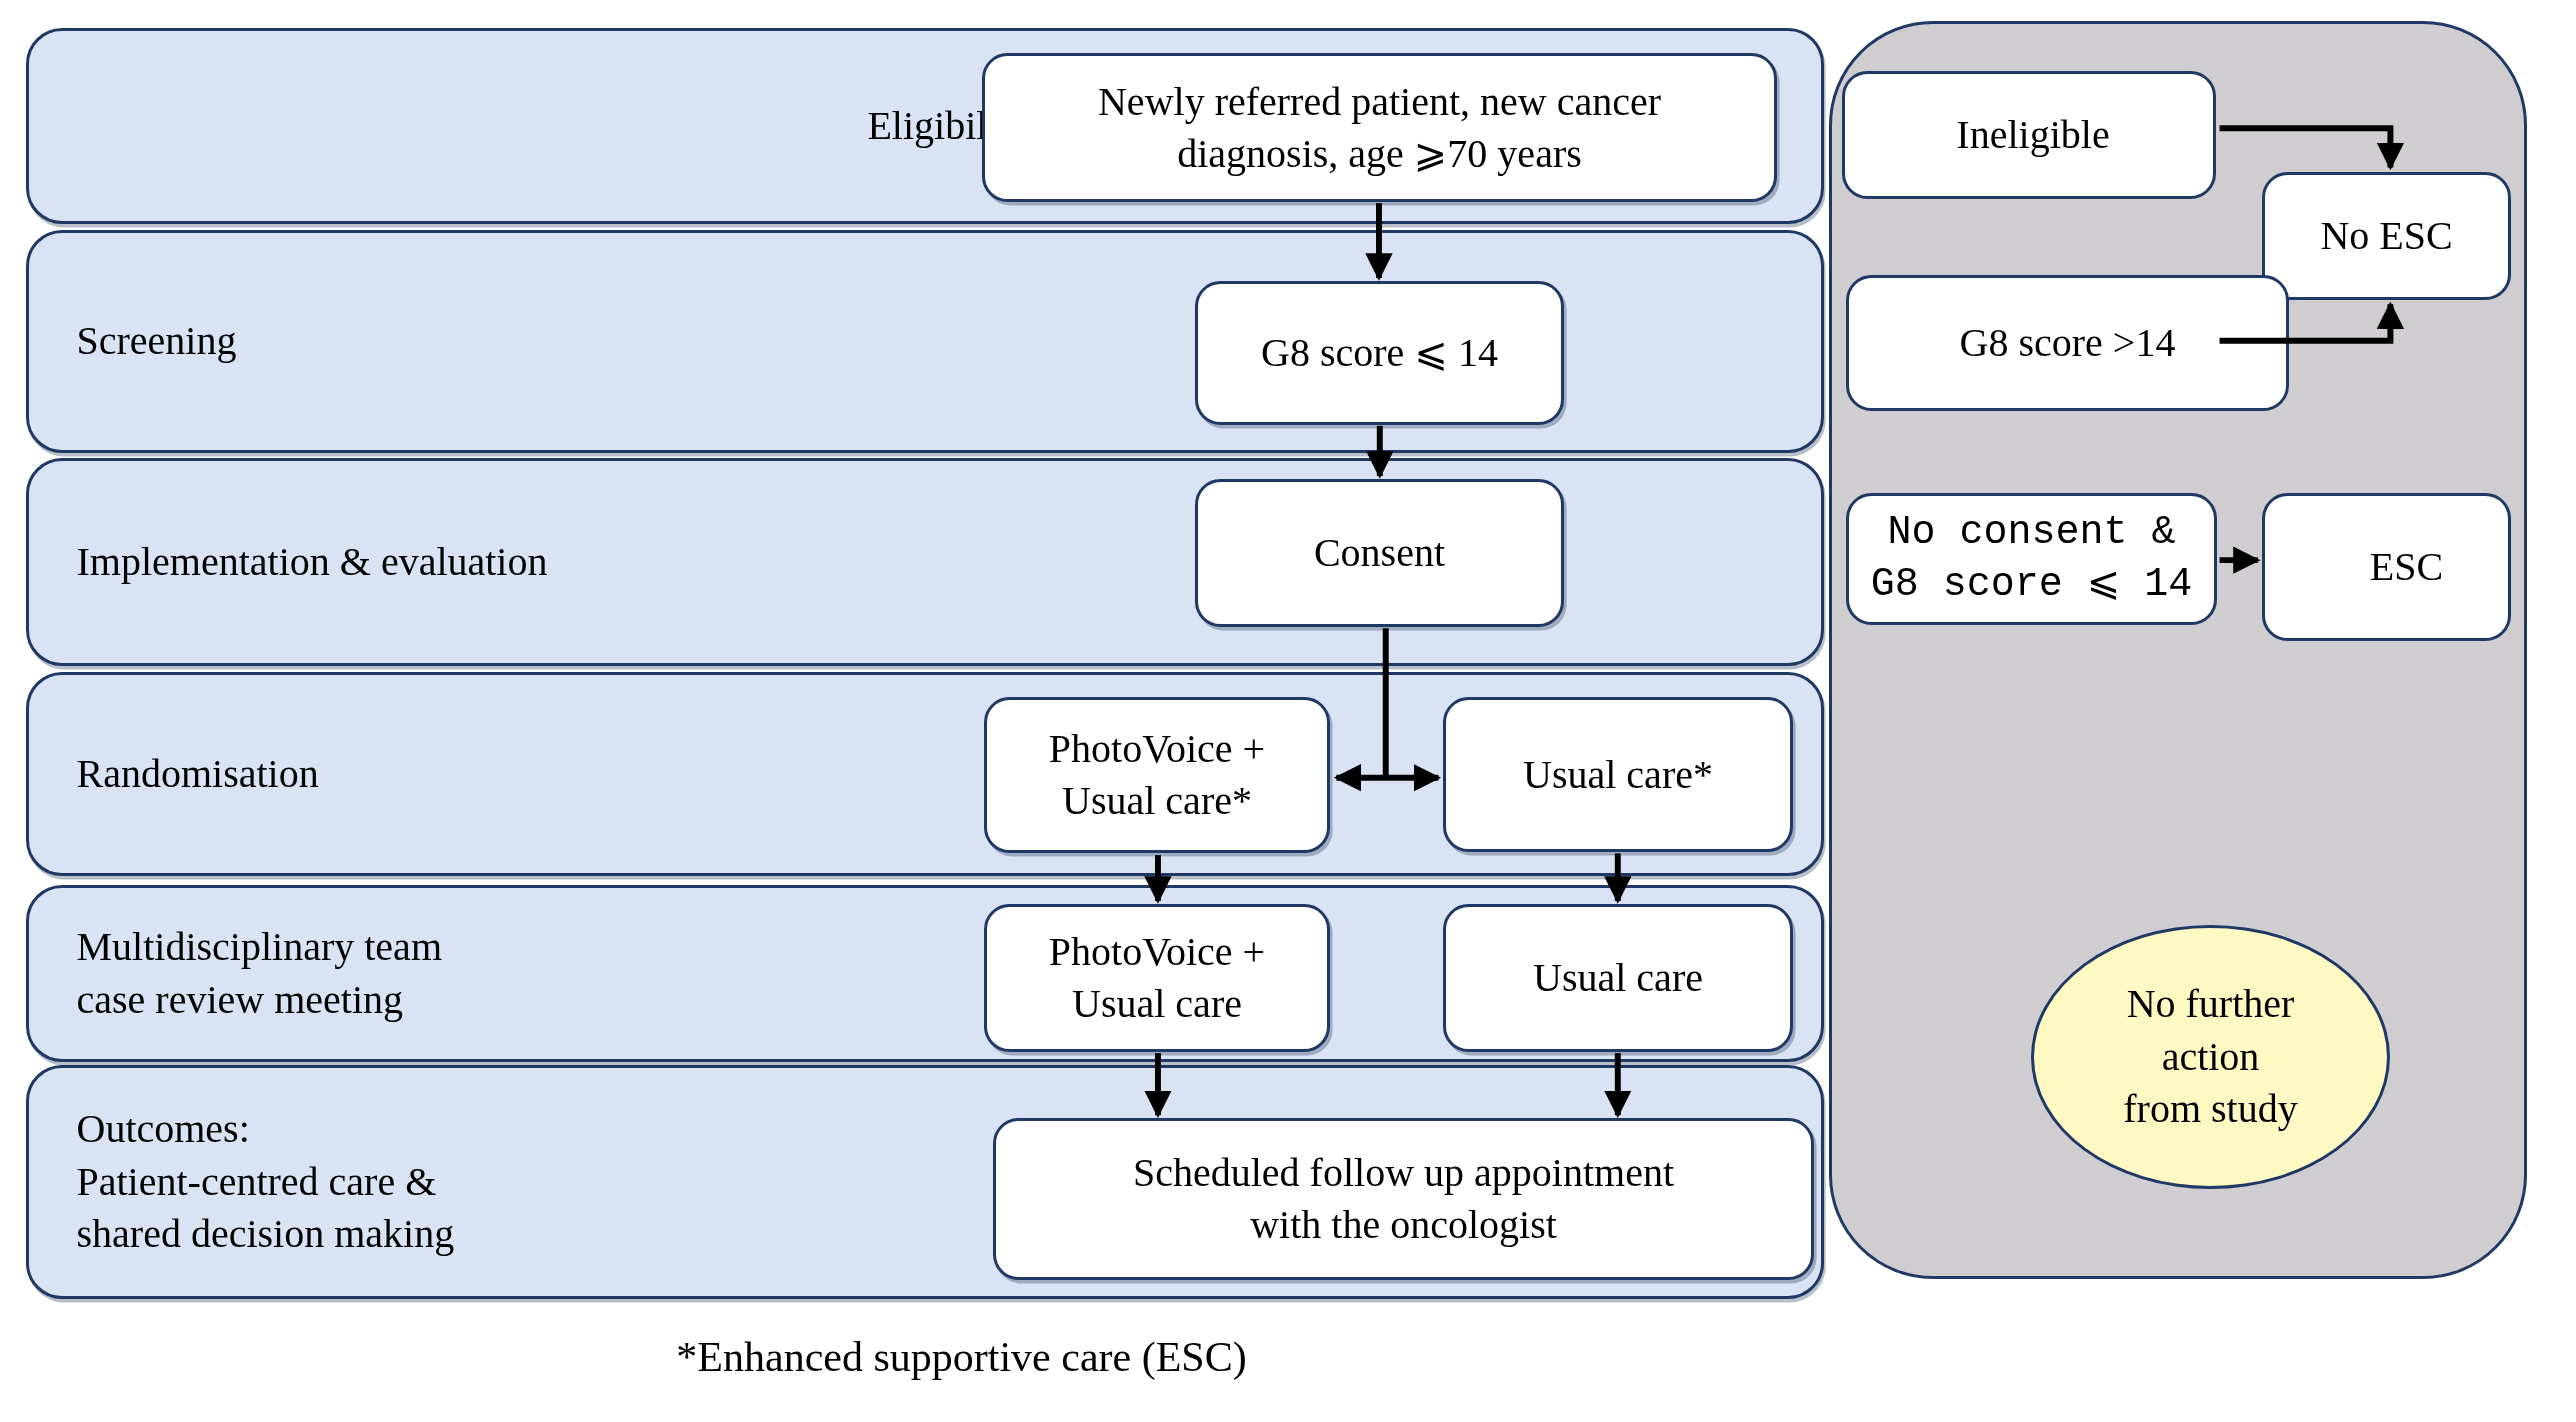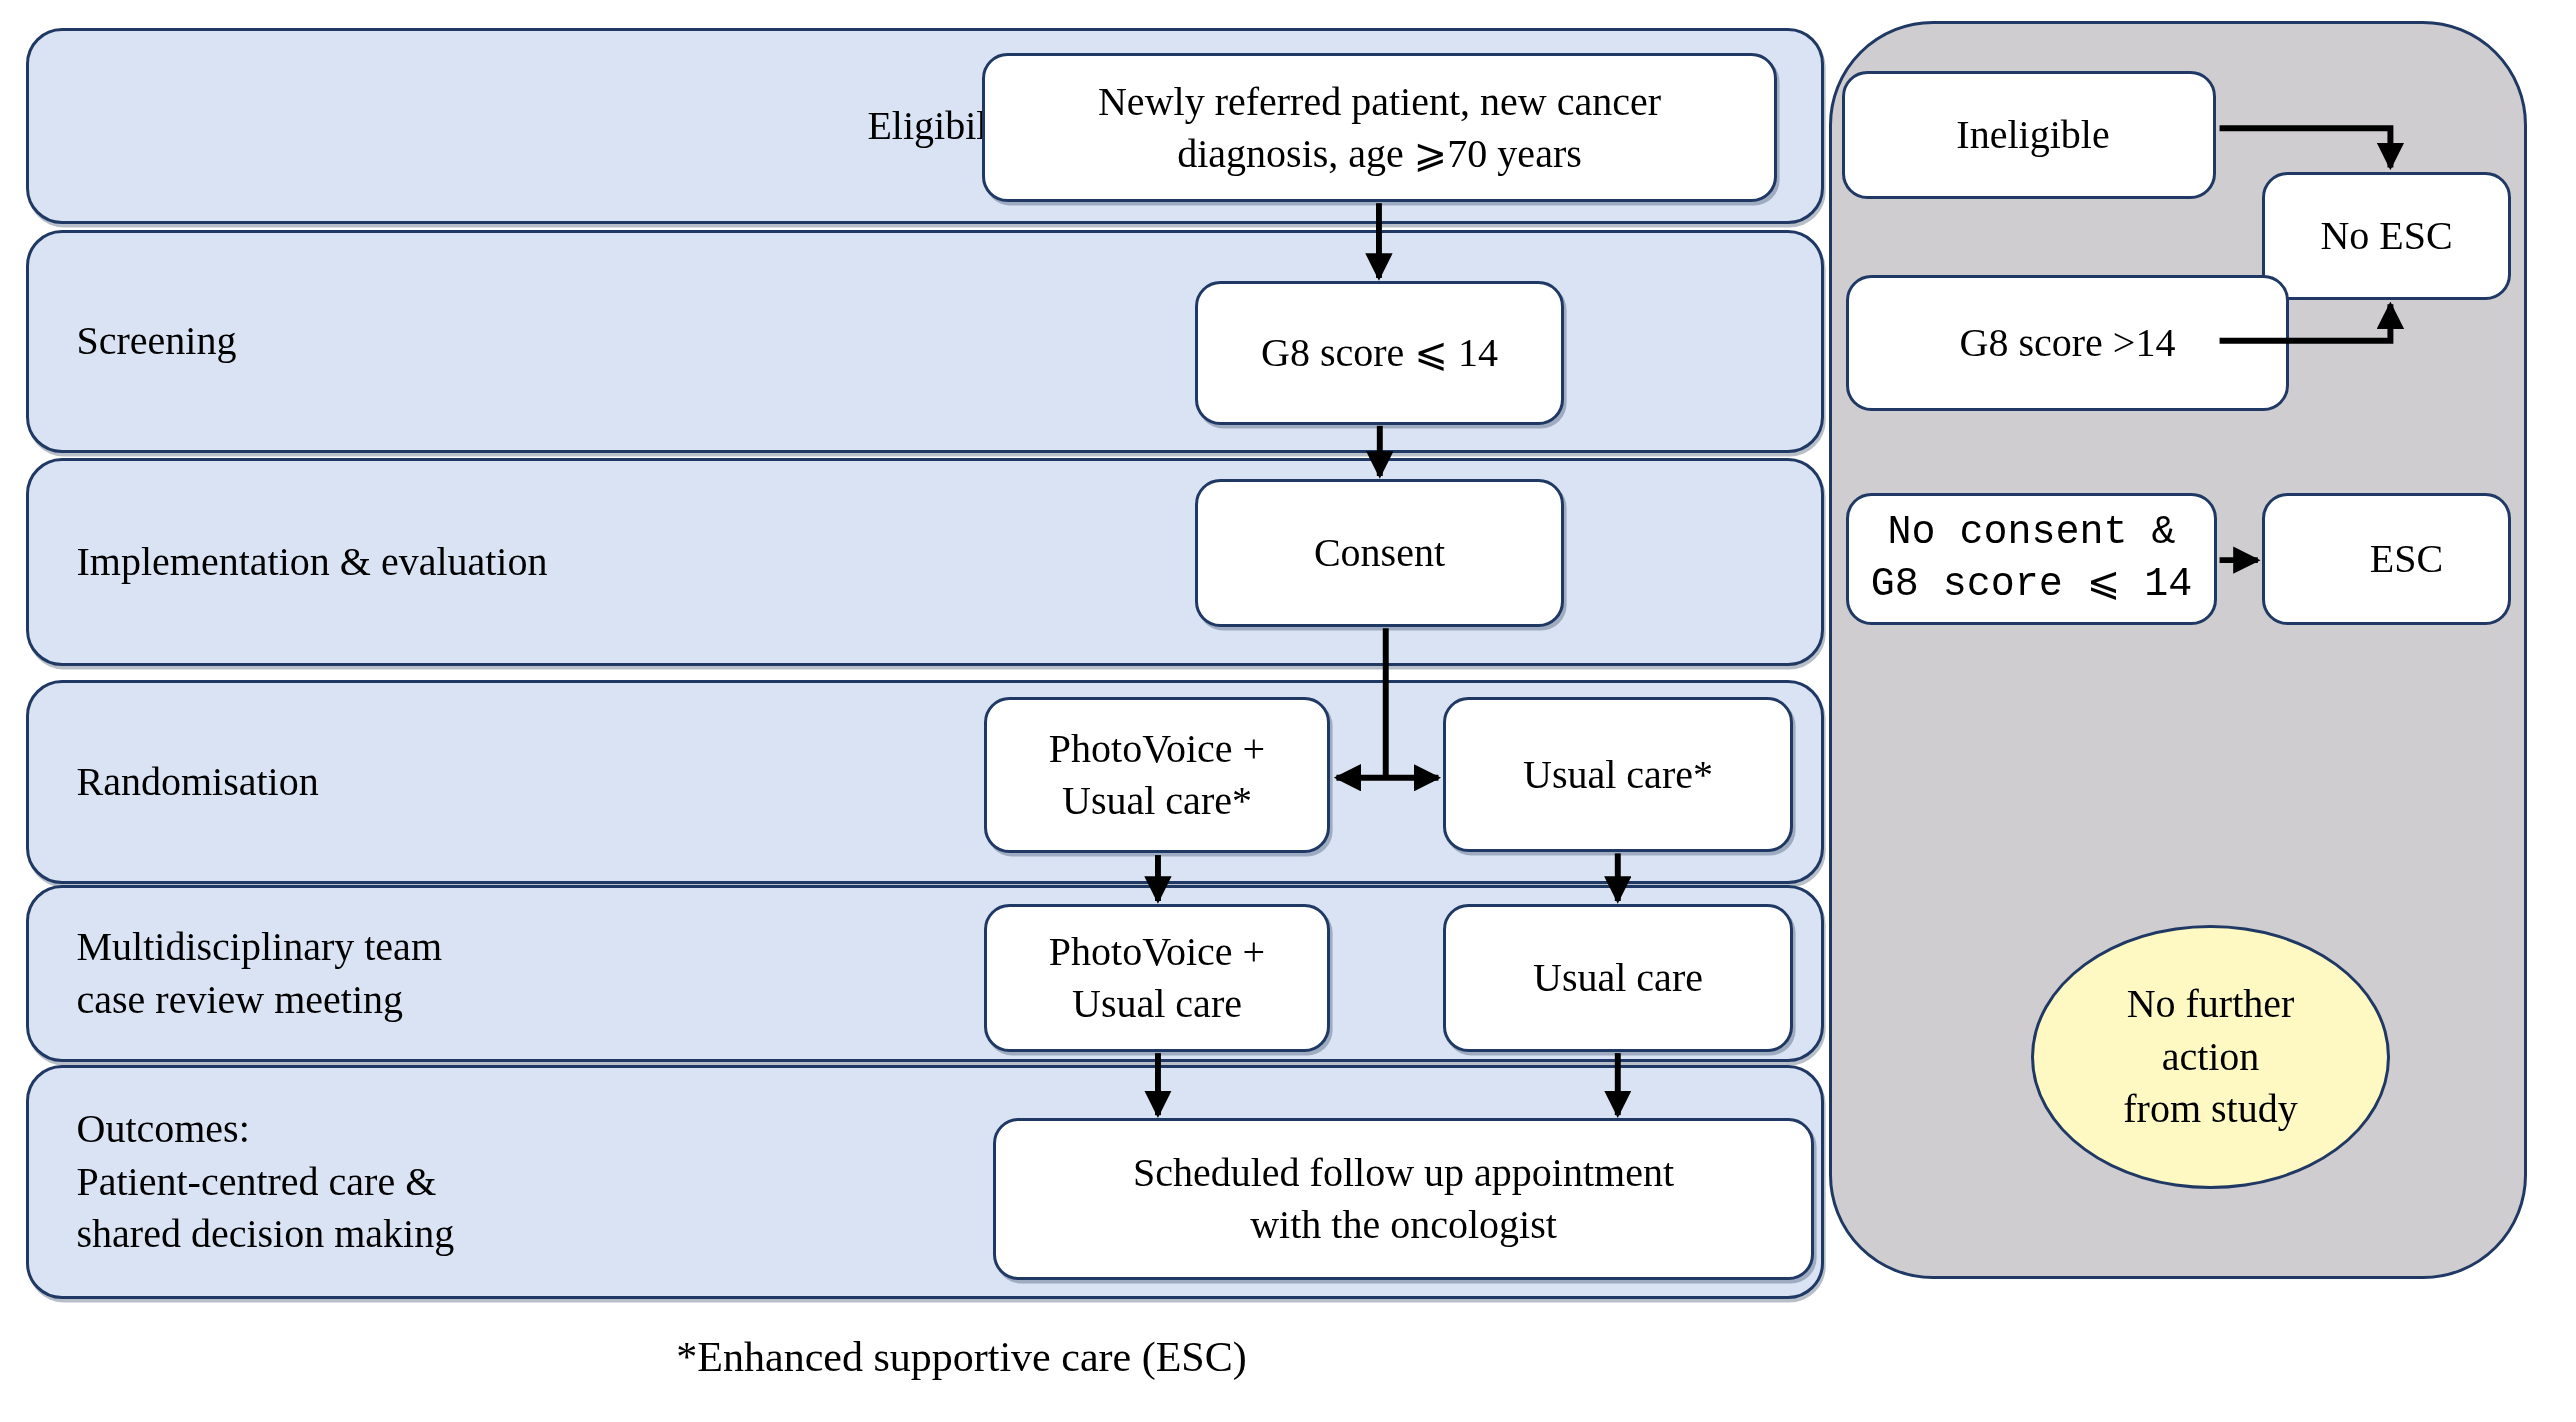--- a/index.html
+++ b/index.html
@@ -51,21 +51,21 @@
   <div class="row" style="top:230px;height:223px;">
     <div class="rowlabel">
       <span>Screening</span>
     </div>
   </div>
   <div class="row" style="top:458px;height:208px;">
     <div class="rowlabel">
       <span>Implementation &amp; evaluation</span>
     </div>
   </div>
-  <div class="row" style="top:672px;height:204px;margin-top:8px;">
+  <div class="row" style="top:672px;height:204px;">
     <div class="rowlabel">
       <span>Randomisation</span>
     </div>
   </div>
   <div class="row" style="top:885px;height:177px;">
     <div class="rowlabel">
       <span>Multidisciplinary team</span>
       <span>case review meeting</span>
     </div>
   </div>
@@ -114,21 +114,21 @@
   <div class="node" style="left:2262px;top:172px;width:249px;height:128px;box-shadow:none;">
     <span>No ESC</span>
   </div>
   <div class="node" style="left:1846px;top:275px;width:443px;height:136px;box-shadow:none;">
     <span>G8 score &gt;14</span>
   </div>
   <div class="node" style="left:1846px;top:493px;width:371px;height:132px;box-shadow:none;font-family:Liberation Mono, monospace;">
     <span>No consent &amp;</span>
     <span>G8 score ⩽ 14</span>
   </div>
-  <div class="node" style="left:2262px;top:493px;width:249px;height:132px;box-shadow:none;padding-left:40px;">
+  <div class="node" style="left:2262px;top:493px;width:249px;height:148px;box-shadow:none;padding-left:40px;">
     <span>ESC</span>
   </div>
   <div class="ellipse" style="left:2031px;top:925px;width:359px;height:264px;">
     <span>No further</span>
     <span>action</span>
     <span>from study</span>
   </div>
 
   <div class="footnote">*Enhanced supportive care (ESC)</div>
 

